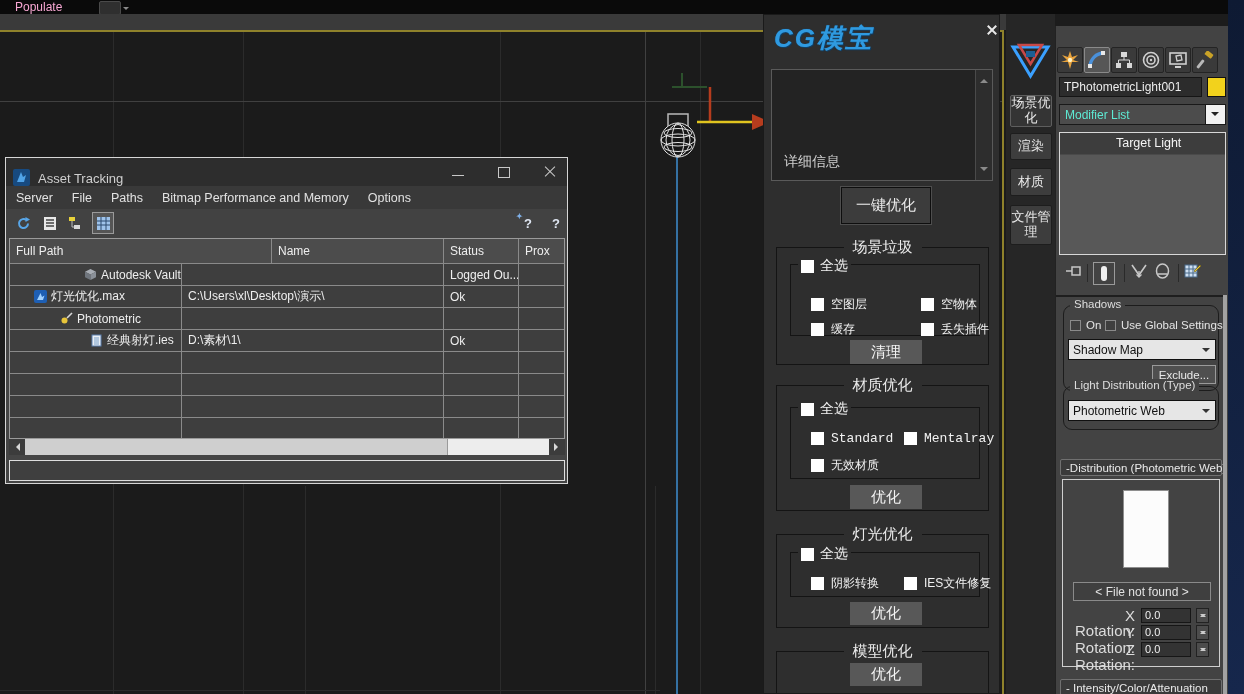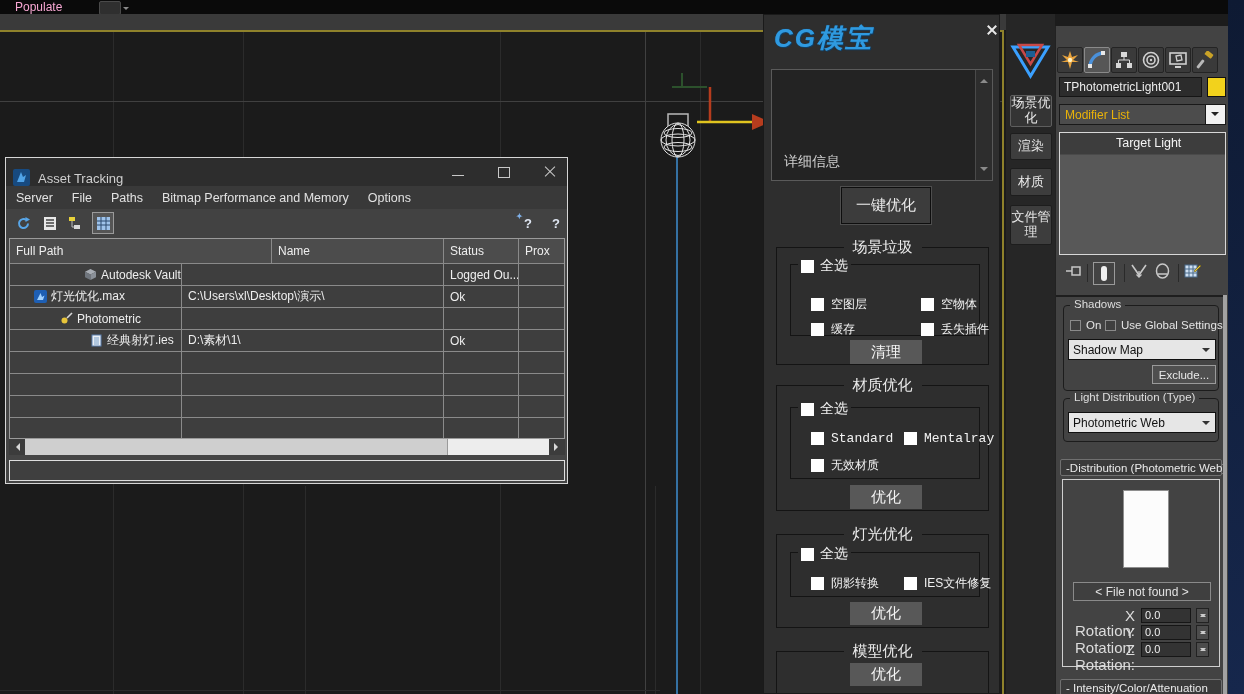--- a/index.html
+++ b/index.html
@@ -77,29 +77,29 @@
   .cglogo{position:absolute;left:3px;top:24px;width:43px;height:43px;}
   .vtab{position:absolute;left:4px;width:42px;background:#3d3d3d;border:1px solid #1d1d1d;border-radius:2px;color:#e8e8e8;font-size:13px;display:flex;align-items:center;justify-content:center;text-align:center;line-height:1.15;box-sizing:border-box;}
   .vtab.active{background:#343434;border-color:#5e5e5e;}
   
   .cmdpanel{left:1055px;top:14px;width:173px;height:680px;background:#434343;z-index:4;overflow:hidden;border-left:1px solid #222;margin-top:12px;}
   .ptabs{position:absolute;left:1px;top:21px;height:27px;display:flex;}
   .ptab{width:26px;height:26px;margin-right:1px;display:flex;align-items:center;justify-content:center;background:#3a3a3a;border:1px solid #242424;box-sizing:border-box;border-radius:2px;}
   .ptab.active{background:#565656;border-color:#8a8a8a;}
   .namefield{position:absolute;left:3px;top:51px;width:143px;height:20px;background:#2c2c2c;border:1px solid #151515;box-sizing:border-box;color:#ececec;font-size:12px;line-height:18px;padding-left:4px;}
   .swatch{position:absolute;left:151px;top:51px;width:19px;height:20px;border:1px solid #111;box-sizing:border-box;}
-  .modlist{position:absolute;left:3px;top:78px;width:167px;height:21px;background:#4c4c4c;border:1px solid #191919;box-sizing:border-box;color:#eab308;font-size:12px;display:flex;align-items:center;padding-left:5px;}
+  .modlist{position:absolute;left:3px;top:78px;width:167px;height:21px;background:#4c4c4c;border:1px solid #191919;box-sizing:border-box;color:#5eead4;font-size:12px;display:flex;align-items:center;padding-left:5px;}
   .modlist .dd{position:absolute;right:0;top:0;width:19px;height:19px;background:#f2f2f2;border-left:1px solid #191919;}
   .modlist .dd:after{content:"";position:absolute;left:5px;top:7px;border:4px solid transparent;border-top-color:#222;}
   .stack{position:absolute;left:3px;top:106px;width:167px;height:123px;background:#585858;border:1px solid #d8d8d8;box-sizing:border-box;}
   .stackrow{height:21px;background:#3d3d3d;color:#f5f5f5;font-size:12.5px;line-height:21px;padding-left:56px;border-bottom:1px solid #4a4a4a;}
   .stacktools{position:absolute;left:0;top:234px;width:173px;height:26px;display:flex;align-items:center;}
   .sep{width:1px;height:18px;background:#2a2a2a;margin:0 5px;}
   .pdivider{position:absolute;left:0;top:269px;width:167px;height:2px;background:#1e1e1e;}
-  .pgrp{position:absolute;border:1px solid #1c1c1c;border-radius:4px;box-sizing:border-box;}
+  .pgrp{position:absolute;border:1px solid #1c1c1c;border-radius:9px;box-sizing:border-box;}
   .pgrp-title{position:absolute;top:-8px;left:6px;background:#434343;padding:0 4px;font-size:11.5px;color:#dedede;white-space:nowrap;}
   .pcbrow{position:absolute;display:flex;align-items:center;gap:5px;color:#e4e4e4;font-size:11.5px;white-space:nowrap;}
   .pcb{width:11px;height:11px;background:#3f3f3f;border:1px solid #8a8a8a;box-sizing:border-box;flex:none;}
   .ddl{position:absolute;background:#e6e6e6;border:1px solid #101010;box-sizing:border-box;color:#111;font-size:12px;display:flex;align-items:center;padding-left:4px;}
   .ddl:after{content:"";position:absolute;right:5px;top:8px;border:4px solid transparent;border-top-color:#333;}
   .pbtn{position:absolute;background:#4f4f4f;border:1px solid #9a9a9a;box-sizing:border-box;color:#e8e8e8;font-size:11.5px;display:flex;align-items:center;justify-content:center;}
   .rollout{position:absolute;height:17px;background:#3a3a3a;border:1px solid #707070;border-radius:2px;box-sizing:border-box;color:#eaeaea;font-size:11.5px;display:flex;align-items:center;padding-left:5px;white-space:nowrap;}
   .whiteblock{position:absolute;left:6px;top:453px;width:158px;height:188px;border:1px solid #cfcfcf;box-sizing:border-box;}
   .preview{position:absolute;left:60px;top:10px;width:46px;height:78px;background:#fcfcfc;border:1px solid #8e8e8e;box-sizing:border-box;}
   .fnf{position:absolute;left:10px;top:102px;width:138px;height:19px;background:#3f3f3f;border:1px solid #8a8a8a;box-sizing:border-box;color:#e2e2e2;font-size:12px;display:flex;align-items:center;justify-content:center;}
@@ -515,21 +515,21 @@
       <span class="pcbrow" style="left:41px;top:13px">
           <span class="pcb"></span>
           <span>Use Global Settings</span>
         </span>
       <div class="ddl" style="left:4px;top:33px;width:148px;height:21px">
           <span>Shadow Map</span>
         </div>
       <div class="pbtn" style="left:88px;top:59px;width:64px;height:19px">Exclude...</div>
     </div>
 
-    <div class="pgrp" style="left:7px;top:372px;width:156px;height:44px">
+    <div class="pgrp" style="left:7px;top:360px;width:156px;height:44px">
       <span class="pgrp-title">Light Distribution (Type)</span>
       <div class="ddl" style="left:4px;top:13px;width:148px;height:21px">
           <span>Photometric Web</span>
         </div>
     </div>
 
     <div class="rollout" style="left:4px;top:433px;width:162px">-Distribution (Photometric Web)</div>
 
     <div class="whiteblock">
       <div class="preview"></div>

